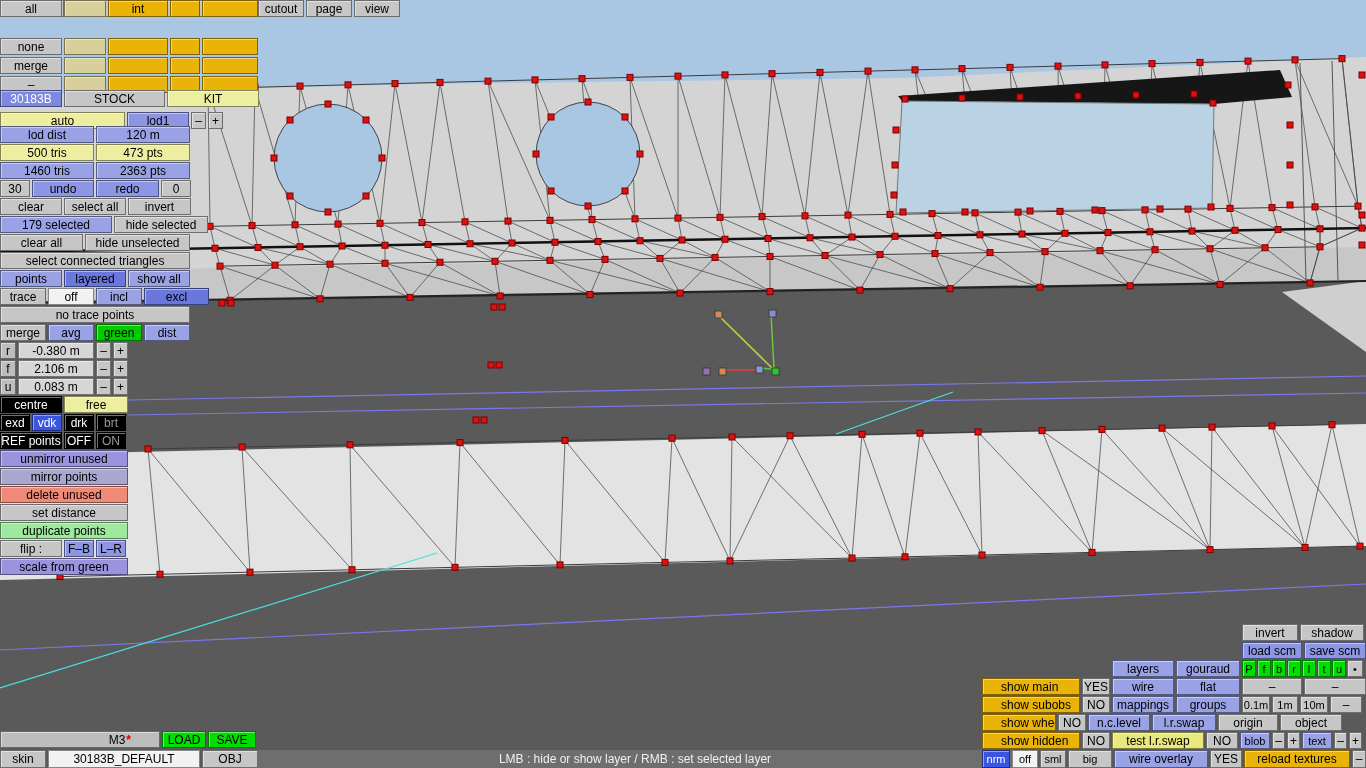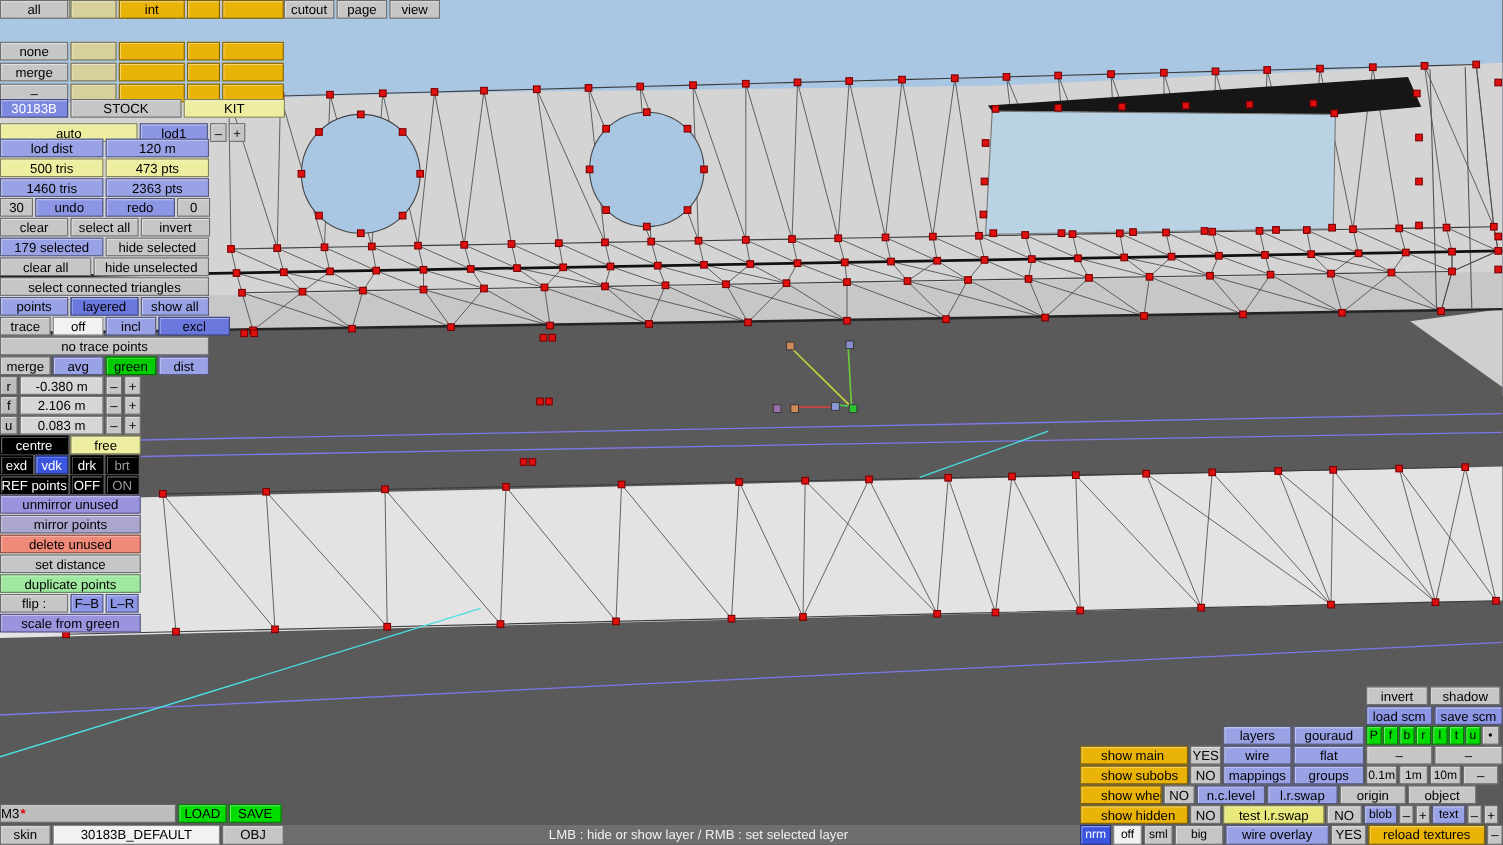--- a/index.html
+++ b/index.html
@@ -577,21 +577,21 @@
   <div class="b c-blue" style="width:62px">undo</div>
   <div class="b c-blue" style="width:63px">redo</div>
   <div class="b c-gray" style="width:30px">0</div>
 </div>
 <div class="row" style="left:0;top:198px">
   <div class="b c-gray" style="width:62px">clear</div>
   <div class="b c-gray" style="width:62px">select all</div>
   <div class="b c-gray" style="width:63px">invert</div>
 </div>
 <div class="row" style="left:0;top:216px">
-  <div class="b c-lav" style="width:94px">179 selected</div>
+  <div class="b c-lav" style="width:112px">179 selected</div>
   <div class="b c-gray" style="width:94px">hide selected</div>
 </div>
 <div class="row" style="left:0;top:234px">
   <div class="b c-gray" style="width:83px">clear all</div>
   <div class="b c-gray" style="width:105px">hide unselected</div>
 </div>
 <div class="row" style="left:0;top:252px">
   <div class="b c-gray" style="width:190px">select connected triangles</div>
 </div>
 <div class="row" style="left:0;top:270px">
@@ -665,21 +665,21 @@
 <div class="row" style="left:0;top:540px">
   <div class="b c-gray" style="width:62px">flip :</div>
   <div class="b c-blue" style="width:30px">F–B</div>
   <div class="b c-blue" style="width:30px">L–R</div>
 </div>
 <div class="row" style="left:0;top:558px">
   <div class="b c-pur" style="width:128px">scale from green</div>
 </div>
 
 <div class="row" style="left:0;top:731px">
-  <div class="b c-gray2" style="width:160px;justify-content:flex-start;padding-right:28px">
+  <div class="b c-gray2" style="width:160px;justify-content:flex-end;padding-right:28px">
     <span>M3</span>
       <span class="star">*</span>
   </div>
   <div class="b c-greenB" style="width:44px">LOAD</div>
   <div class="b c-greenB" style="width:48px">SAVE</div>
 </div>
 <div class="row" style="left:0;top:750px">
   <div class="b c-gray h18" style="width:46px">skin</div>
   <div class="b c-wht h18" style="width:152px">30183B_DEFAULT</div>
   <div class="b c-gray h18" style="width:56px">OBJ</div>

